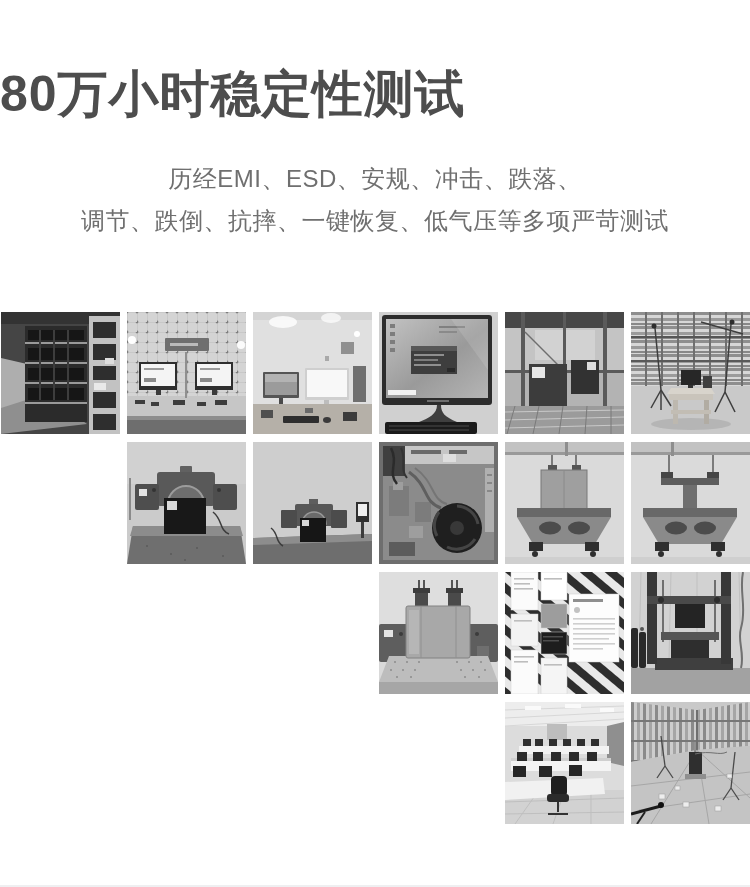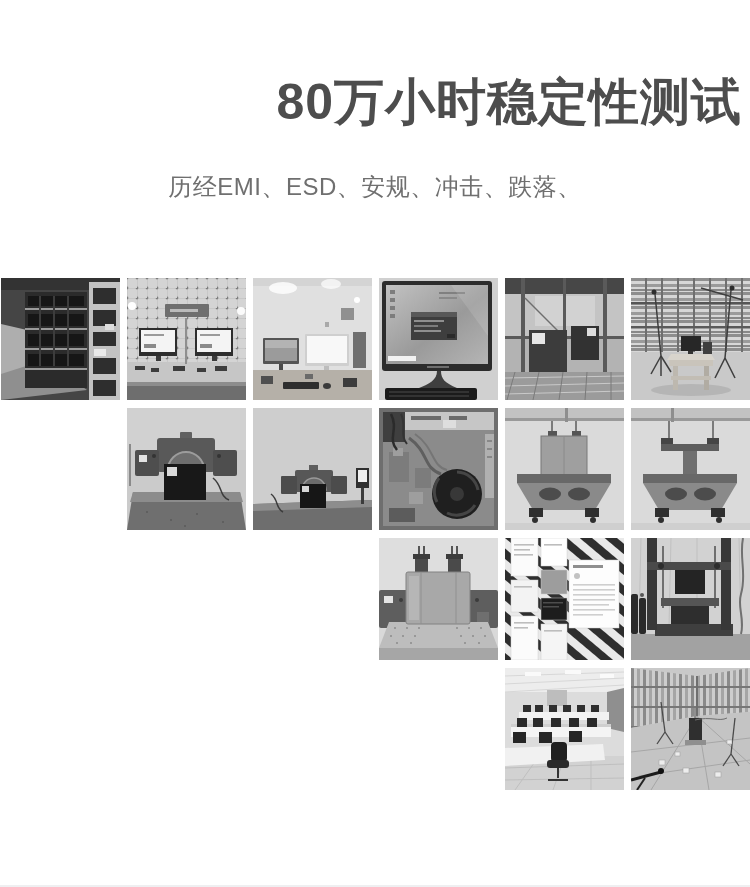--- a/index.html
+++ b/index.html
@@ -2,21 +2,21 @@
 <html><head>
 <meta charset="utf-8">
 <style>
   html,body{margin:0;padding:0;}
   body{
     width:750px;height:887px;position:relative;overflow:hidden;
     background:#ffffff;
     font-family:"Liberation Sans","DejaVu Sans",sans-serif;
   }
   .hero-title{
-    margin:8px;padding-top:64px;text-align:right;
+    margin:0;padding-top:64px;text-align:left;
     font-size:50px;line-height:60px;font-weight:700;
     color:#4d4d4d;letter-spacing:1px;
   }
   .hero-sub{
     margin-top:34px;text-align:center;
     font-size:24px;line-height:42px;color:#6f6f6f;font-weight:400;
     letter-spacing:0.5px;
   }
   .hero-sub p{margin:0;}
   .gallery{
@@ -38,20 +38,21 @@
 </style>
 </head>
 <body>
 
 <main>
 
   <h1 class="hero-title">80万小时稳定性测试</h1>
 
   <div class="hero-sub">
     <p>历经EMI、ESD、安规、冲击、跌落、</p>
+    <p>调节、跌倒、抗摔、一键恢复、低气压等多项严苛测试</p>
   </div>
 
   <div class="gallery">
 
     <figure class="photo" title="burn-in aging room with racks of test units">
       <svg viewBox="0 0 119 122" preserveAspectRatio="none">
         <rect width="119" height="122" fill="#454545"></rect>
         <rect width="119" height="12" fill="#333333"></rect>
         <polygon points="0,46 26,52 26,106 0,96" fill="#aeaeae"></polygon>
         <polygon points="0,96 44,82 86,112 0,122" fill="#8f8f8f"></polygon>

